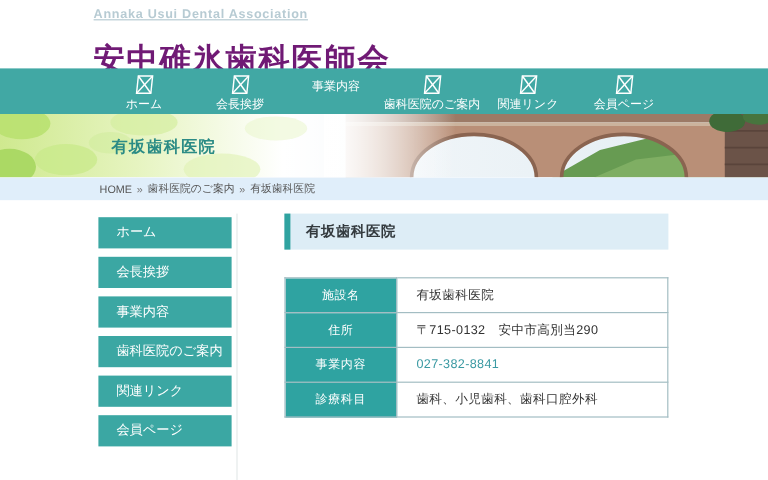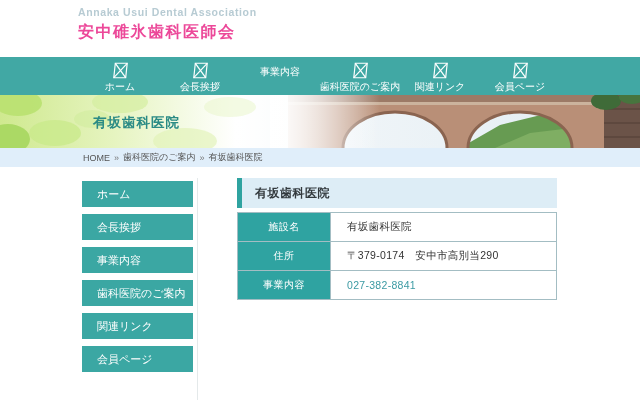--- a/index.html
+++ b/index.html
@@ -2,22 +2,22 @@
 <html><head>
 <meta charset="utf-8">
 <style>
   html,body{margin:0;padding:0;background:#fff;}
   .page{position:relative;width:640px;height:400px;overflow:hidden;background:#ffffff;
         font-family:"Liberation Sans","DejaVu Sans",sans-serif;-webkit-font-smoothing:antialiased;}
 
   
   .site-header{position:absolute;top:0;left:0;right:0;height:57px;background:#ffffff;}
   .brand{position:absolute;left:78px;top:6px;}
-  .brand-en{font-size:10.5px;color:#b7cbd3;letter-spacing:.6px;font-weight:bold;}
-  .brand-ja{font-size:16px;font-weight:bold;color:#ec4899;letter-spacing:1.5px;margin-top:4px;}
+  .brand-en{font-size:10.5px;color:#b7cbd3;letter-spacing:.6px;font-weight:bold;text-decoration:underline;}
+  .brand-ja{font-size:26px;font-weight:bold;color:#701a75;letter-spacing:1.5px;margin-top:14px;}
 
   
   .main-nav{position:absolute;top:57px;left:0;right:0;height:38px;background:#41a8a4;
             display:flex;justify-content:center;}
   .nav-item{width:80px;display:flex;flex-direction:column;align-items:center;
             padding-top:5px;box-sizing:border-box;color:#fff;text-decoration:none;cursor:pointer;}
   .nav-icon{height:17px;display:block;}
   .nav-icon svg{display:block;transform:skewX(-6deg);}
   .nav-label{font-size:10px;margin-top:1px;white-space:nowrap;}
   .nav-item.no-icon{padding-top:7px;}
@@ -40,21 +40,21 @@
 
   .sidebar{position:absolute;left:82px;top:14px;width:111px;display:flex;flex-direction:column;gap:7px;}
   .side-btn{display:block;height:26px;line-height:26px;background:#3ba7a3;color:#fff;
             font-size:11px;padding-left:15px;box-sizing:border-box;text-decoration:none;
             cursor:pointer;white-space:nowrap;overflow:hidden;}
 
   .content{position:absolute;left:237px;top:11px;width:320px;}
   .page-title{margin:0;height:30px;background:#ddedf6;border-left:5px solid #2fa3a0;
               display:flex;align-items:center;padding-left:13px;box-sizing:border-box;
               font-size:12px;font-weight:bold;color:#333a3e;letter-spacing:.5px;}
-  .info-table{width:100%;border-collapse:collapse;margin-top:4px;table-layout:fixed;}
+  .info-table{width:100%;border-collapse:collapse;margin-top:23px;table-layout:fixed;}
   .info-table th,.info-table td{border:1px solid #a3bdc3;height:29px;box-sizing:border-box;}
   .info-table th{width:93px;background:#2fa3a1;color:#fff;font-weight:normal;font-size:10px;
                  text-align:center;letter-spacing:.5px;}
   .info-table td{font-size:10.5px;color:#333;padding-left:16px;letter-spacing:.3px;}
   .tel-link{color:#3b9aa3;text-decoration:none;cursor:pointer;}
 </style>
 </head>
 <body>
 
 <div class="page">
@@ -196,26 +196,30 @@
       <h1 class="page-title">有坂歯科医院</h1>
 
       <table class="info-table">
         <tbody>
           <tr>
             <th>施設名</th>
             <td>有坂歯科医院</td>
           </tr>
           <tr>
             <th>住所</th>
-            <td>〒379-0174　安中市高別当290</td>
+            <td>〒715-0132　安中市高別当290</td>
           </tr>
           <tr>
             <th>事業内容</th>
             <td>
               <a class="tel-link">027-382-8841</a>
             </td>
           </tr>
+          <tr>
+            <th>診療科目</th>
+            <td>歯科、小児歯科、歯科口腔外科</td>
+          </tr>
         </tbody>
       </table>
     </section>
   </div>
 
 </div>
 
 </body></html>

